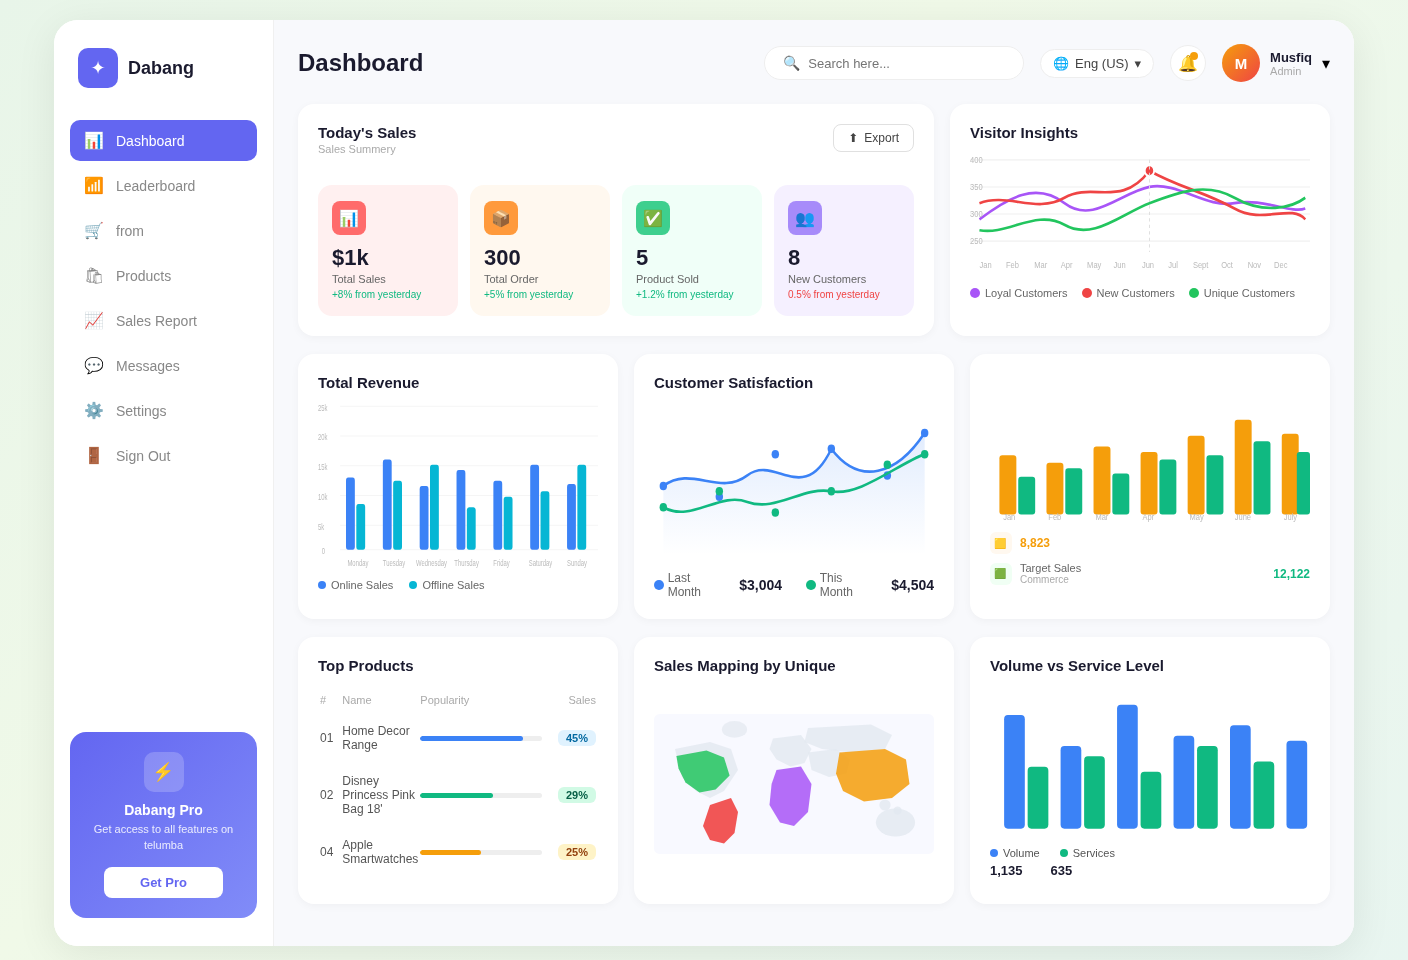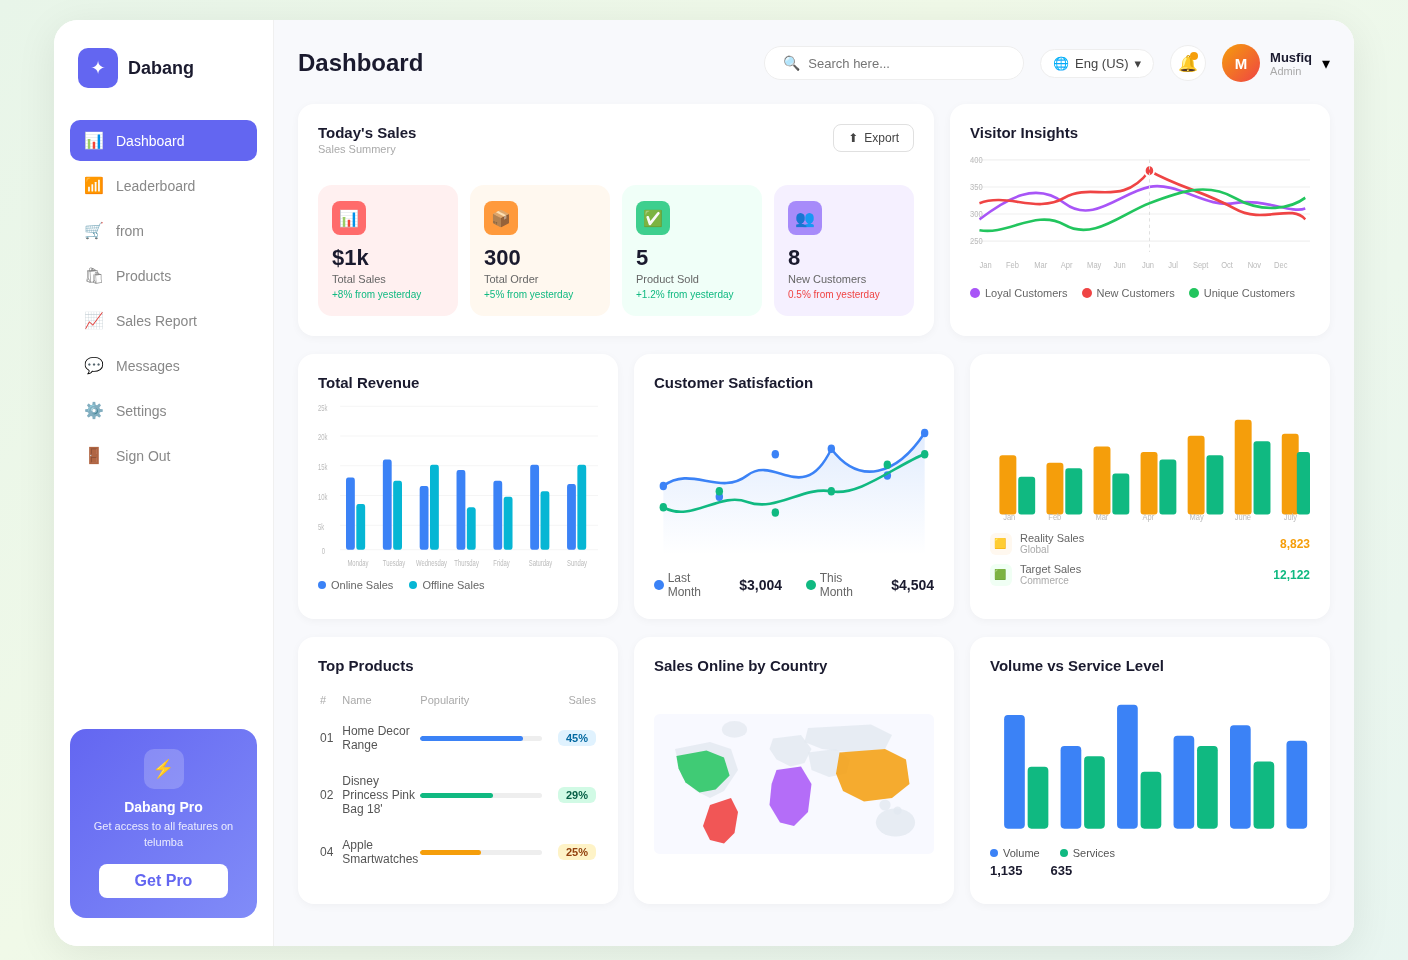--- a/index.html
+++ b/index.html
@@ -69,21 +69,21 @@
       border-radius: 10px;
       display: flex; align-items: center; justify-content: center;
       margin: 0 auto 10px;
       font-size: 18px;
     }
     .promo-title { font-size: 14px; font-weight: 700; margin-bottom: 4px; }
     .promo-desc { font-size: 11px; opacity: 0.85; margin-bottom: 14px; line-height: 1.4; }
     .promo-btn {
       background: #fff; color: #6366f1;
       border: none; border-radius: 8px;
-      padding: 8px 36px; font-size: 16px; font-weight: 700;
+      padding: 8px 36px; font-size: 13px; font-weight: 700;
       cursor: pointer;
     }
     
     .main-content {
       flex: 1;
       padding: 24px 24px;
       overflow-y: auto;
       background: #f8f9fc;
     }
     
@@ -549,24 +549,20 @@
             <text x="112" y="128" font-size="8" fill="#bbb">Mar</text>
             <text x="162" y="128" font-size="8" fill="#bbb">Apr</text>
             <text x="212" y="128" font-size="8" fill="#bbb">May</text>
             <text x="260" y="128" font-size="8" fill="#bbb">June</text>
             <text x="312" y="128" font-size="8" fill="#bbb">July</text>
           </svg>
         </div>
         <div class="tvr-legend">
           <div class="tvr-leg-item">
             <div class="tvr-leg-icon" style="background:#fff8ef;">🟨</div>
-            <div class="tvr-leg-text">
-              <div class="tvr-leg-name">Reality Sales</div>
-              <div class="tvr-leg-sub">Global</div>
-            </div>
             <span class="tvr-leg-val" style="color:#f59e0b">8,823</span>
           </div>
           <div class="tvr-leg-item">
             <div class="tvr-leg-icon" style="background:#f0fff4;">🟩</div>
             <div class="tvr-leg-text">
               <div class="tvr-leg-name">Target Sales</div>
               <div class="tvr-leg-sub">Commerce</div>
             </div>
             <span class="tvr-leg-val" style="color:#10b981">12,122</span>
           </div>
@@ -623,21 +619,21 @@
               </td>
               <td style="text-align:right;">
                 <span class="sales-badge" style="background:#fef3c7;color:#92400e;">25%</span>
               </td>
             </tr>
           </tbody>
         </table>
       </div>
 
       <div class="card">
-        <div class="card-title">Sales Online by Country</div>
+        <div class="card-title">Sales Mapping by Unique</div>
         <div style="margin-bottom:10px;"></div>
         <div class="map-area">
 
           <svg width="100%" height="190" viewBox="0 0 400 200">
 
             <rect width="400" height="200" fill="#f8f9ff" rx="8"></rect>
 
             <path d="M30,50 L80,40 L110,50 L120,80 L100,110 L80,120 L60,110 L40,90 Z" fill="#e2e8f0" opacity="0.8"></path>
 
             <path d="M80,130 L110,120 L120,140 L115,170 L100,185 L80,180 L70,160 Z" fill="#ef4444" opacity="0.9"></path>

